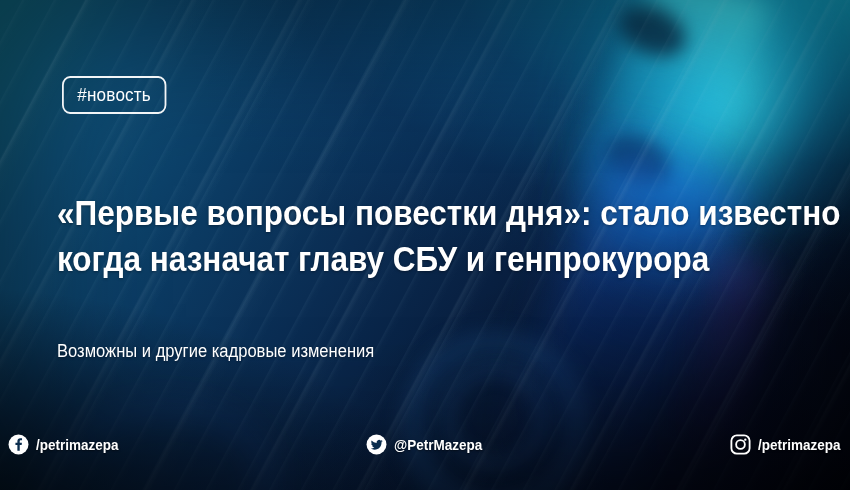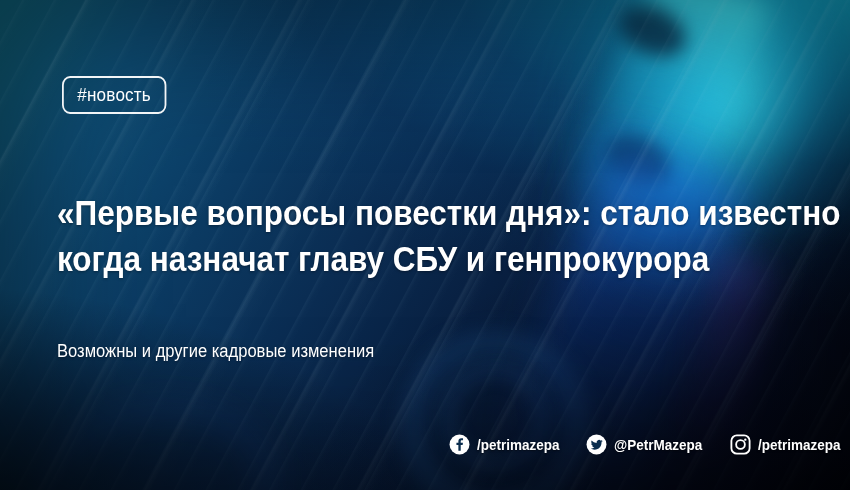--- a/index.html
+++ b/index.html
@@ -184,21 +184,21 @@
     font-weight:normal;
     line-height:24px;
     letter-spacing:0px;
     transform:scaleX(.92);transform-origin:left top;
     text-shadow:0 1px 3px rgba(0,0,0,.35);
     white-space:nowrap;
   }
 
   .social{
     position:absolute;left:8px;right:0;top:434px;
-    display:flex;justify-content:flex-end;align-items:center;
+    display:flex;justify-content:space-between;align-items:center;
     gap:18px;
   }
   .social-item{display:flex;align-items:center;gap:7px;}
   .social-label{
     color:#fff;font-size:15px;font-weight:bold;white-space:nowrap;
     transform:scaleX(.9);transform-origin:left center;
     text-shadow:0 1px 2px rgba(0,0,0,.5);
   }
   .social-icon{
     width:21px;height:21px;flex:0 0 21px;

